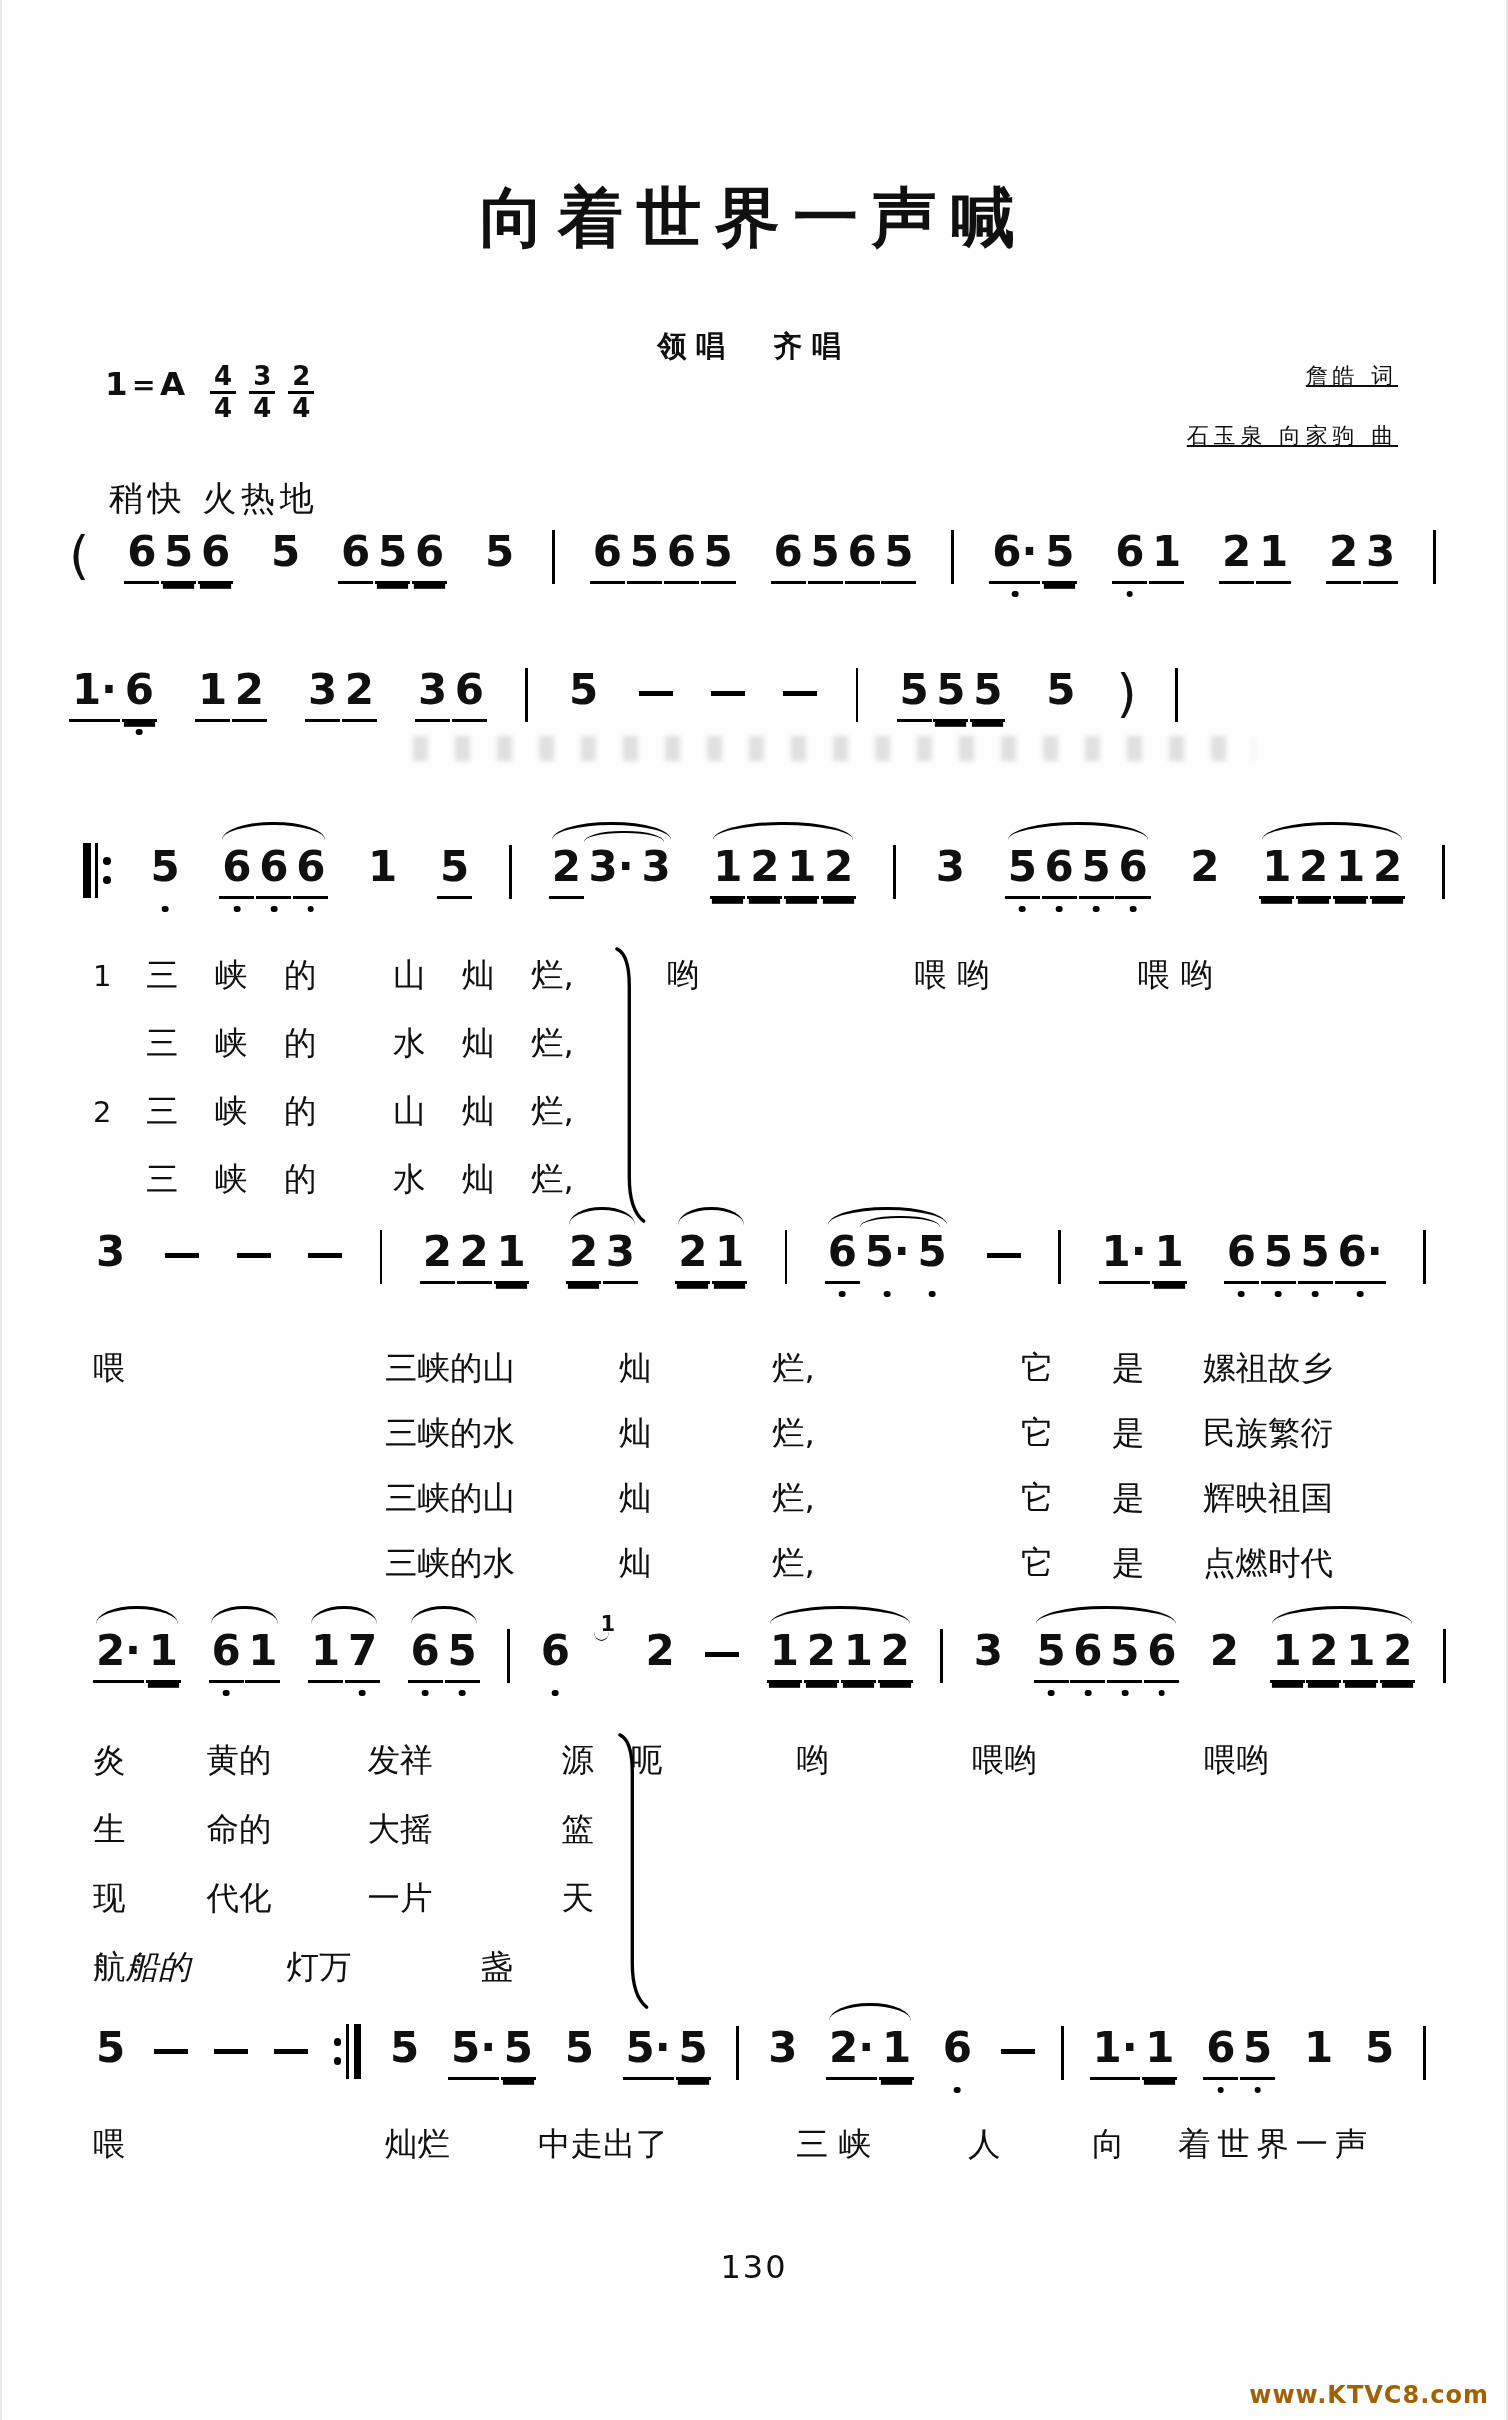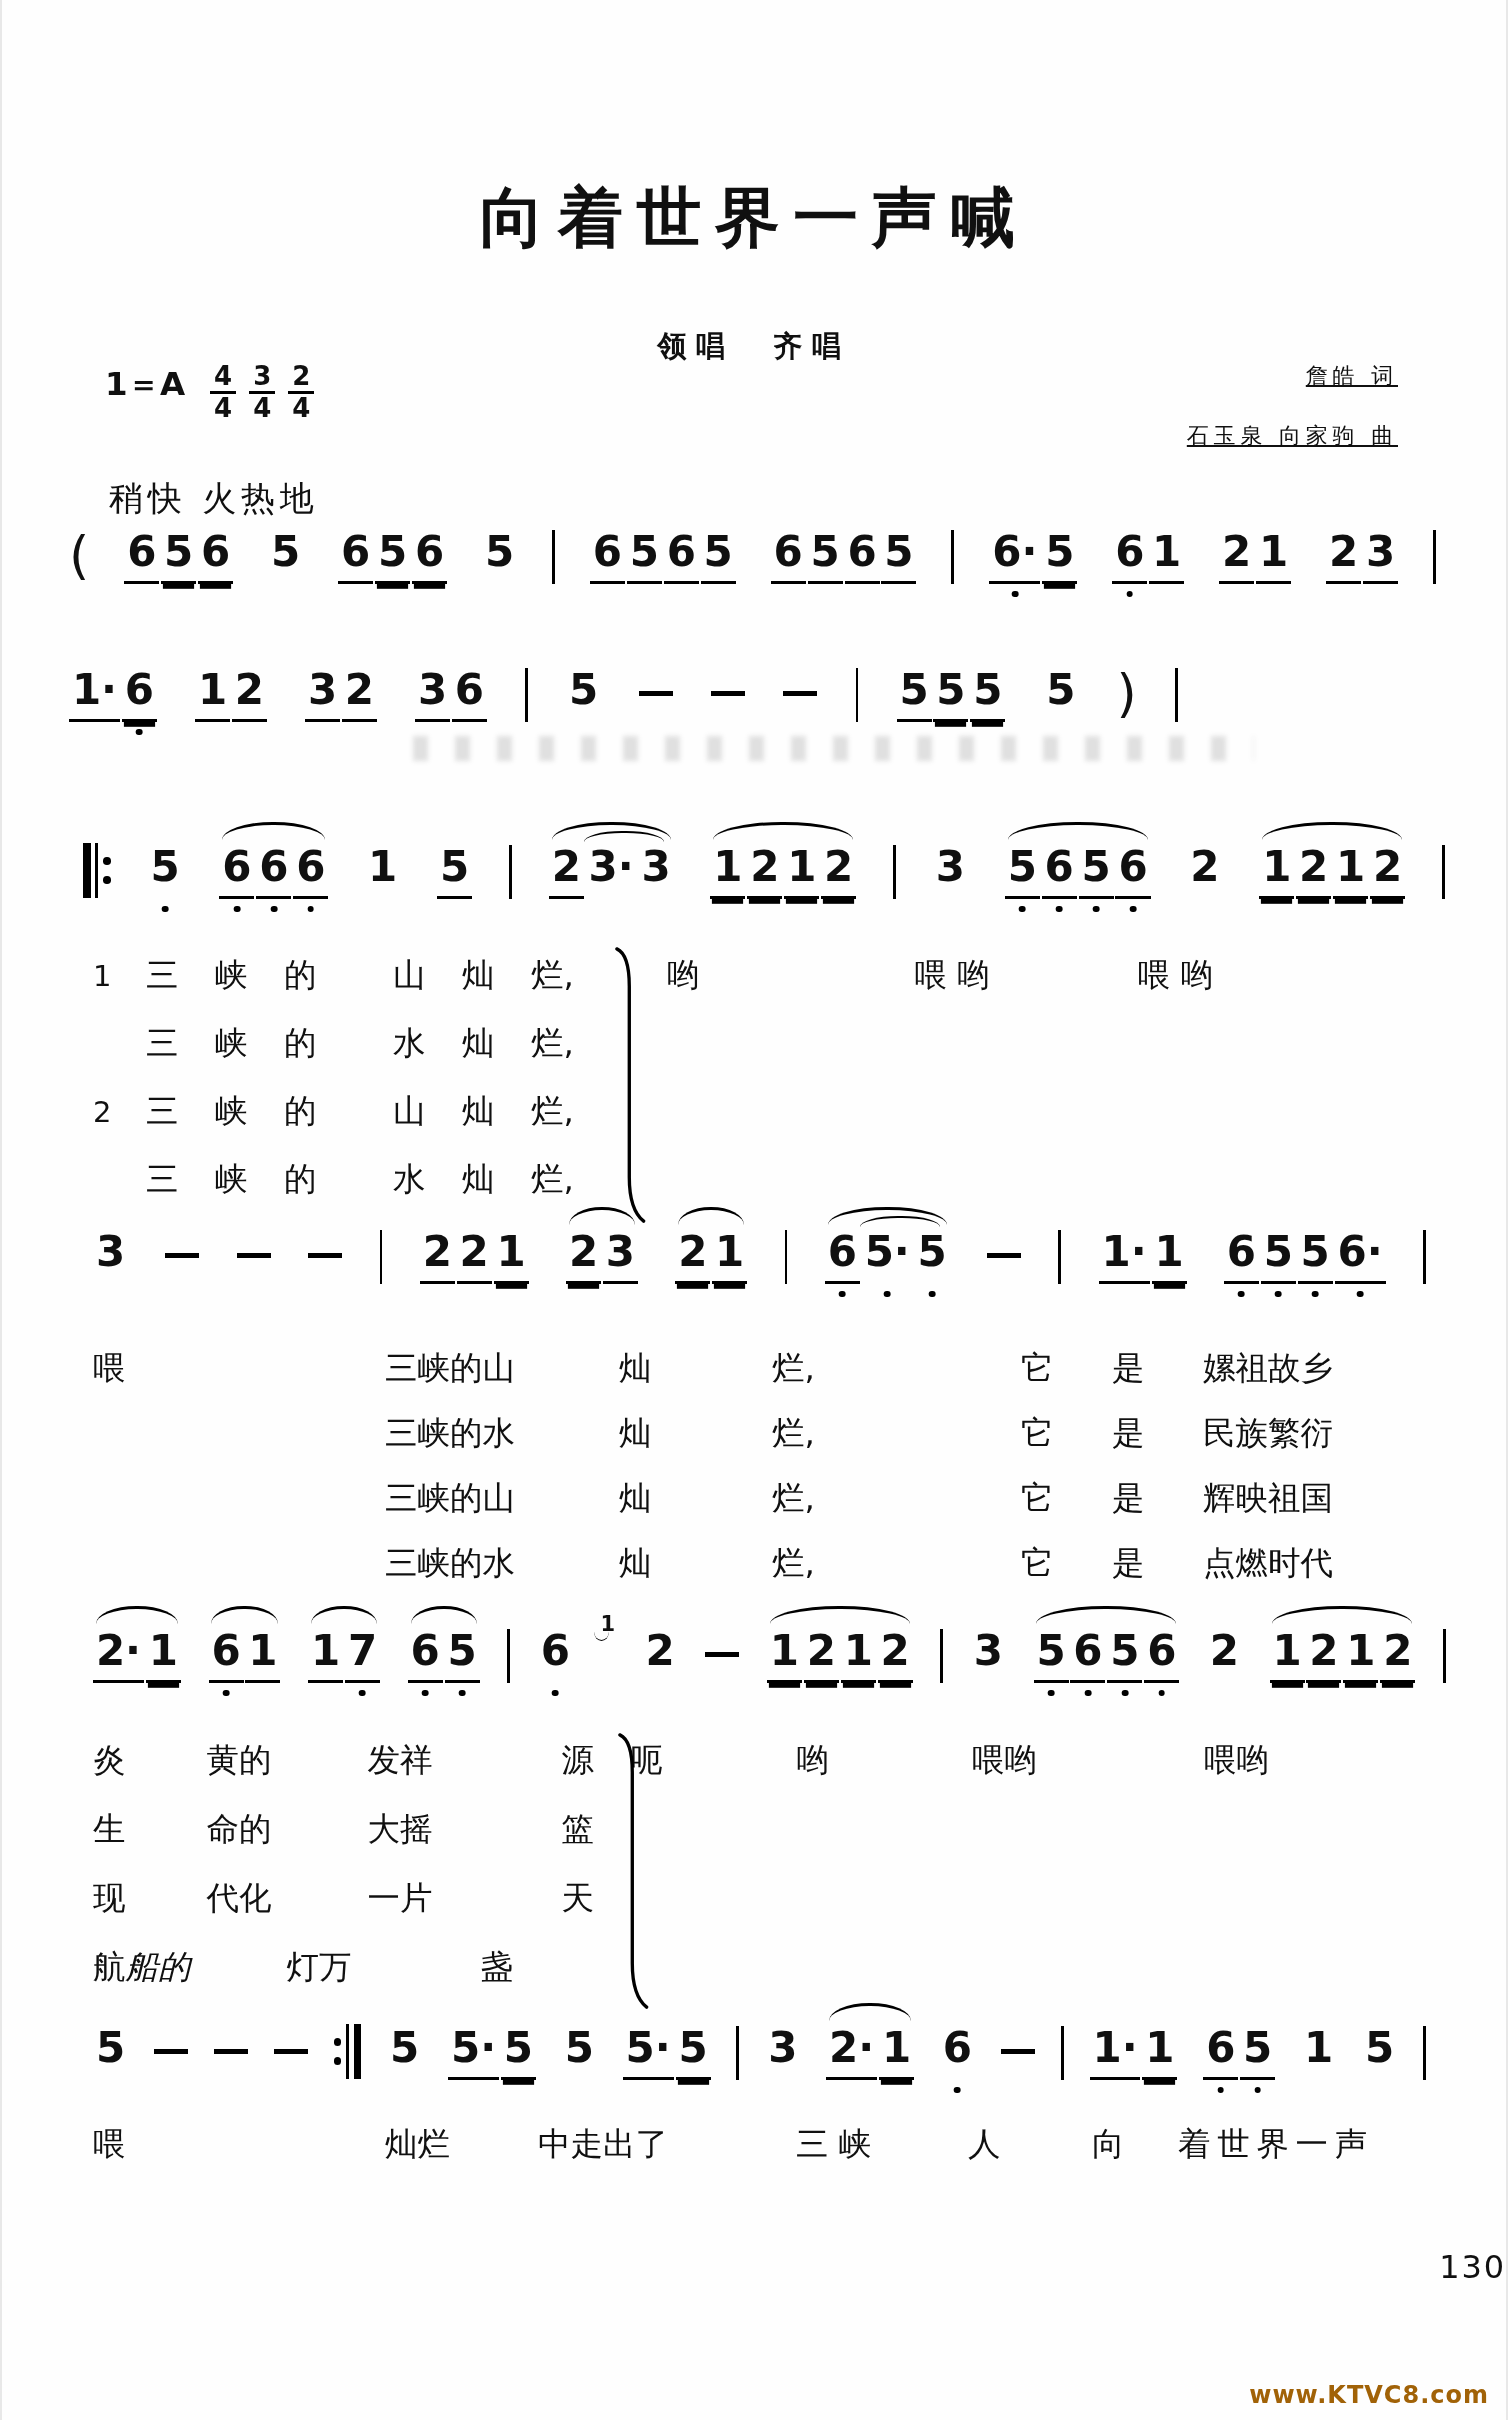--- a/index.html
+++ b/index.html
@@ -65,21 +65,21 @@
   .b3c,.b3t{display:inline-block;white-space:nowrap;}
   #lyrF{left:91px;top:2120px;}
   .bfrow{display:grid;grid-template-columns:292px 153px 258px 172px 124px 86px auto;align-items:center;height:50px;}
   .spread{letter-spacing:6.7px;}
   .brace{position:absolute;}
   #brace1{left:521px;top:3.8px;}
   #brace3{left:524px;top:5.7px;}
   
   .smudge{position:absolute;left:411px;top:736px;width:841px;height:25px;opacity:.38;filter:blur(2.9px);
           background:repeating-linear-gradient(90deg,rgba(110,110,110,.55) 0 15.3px,transparent 15.3px 42px);}
-  .pageno{position:absolute;top:2248px;left:0;width:100%;text-align:right;font-size:32px;letter-spacing:1.9px;}
+  .pageno{position:absolute;top:2248px;left:0;width:100%;text-align:center;font-size:32px;letter-spacing:1.9px;}
   .watermark{position:absolute;right:17px;bottom:11.5px;font-size:24px;font-weight:bold;letter-spacing:1px;}
 </style>
 </head>
 <body>
 
 <div class="page">
   <h1 class="title">向着世界一声喊</h1>
   <div class="subtitle">领唱　齐唱</div>
 
   <div class="meta-left">

